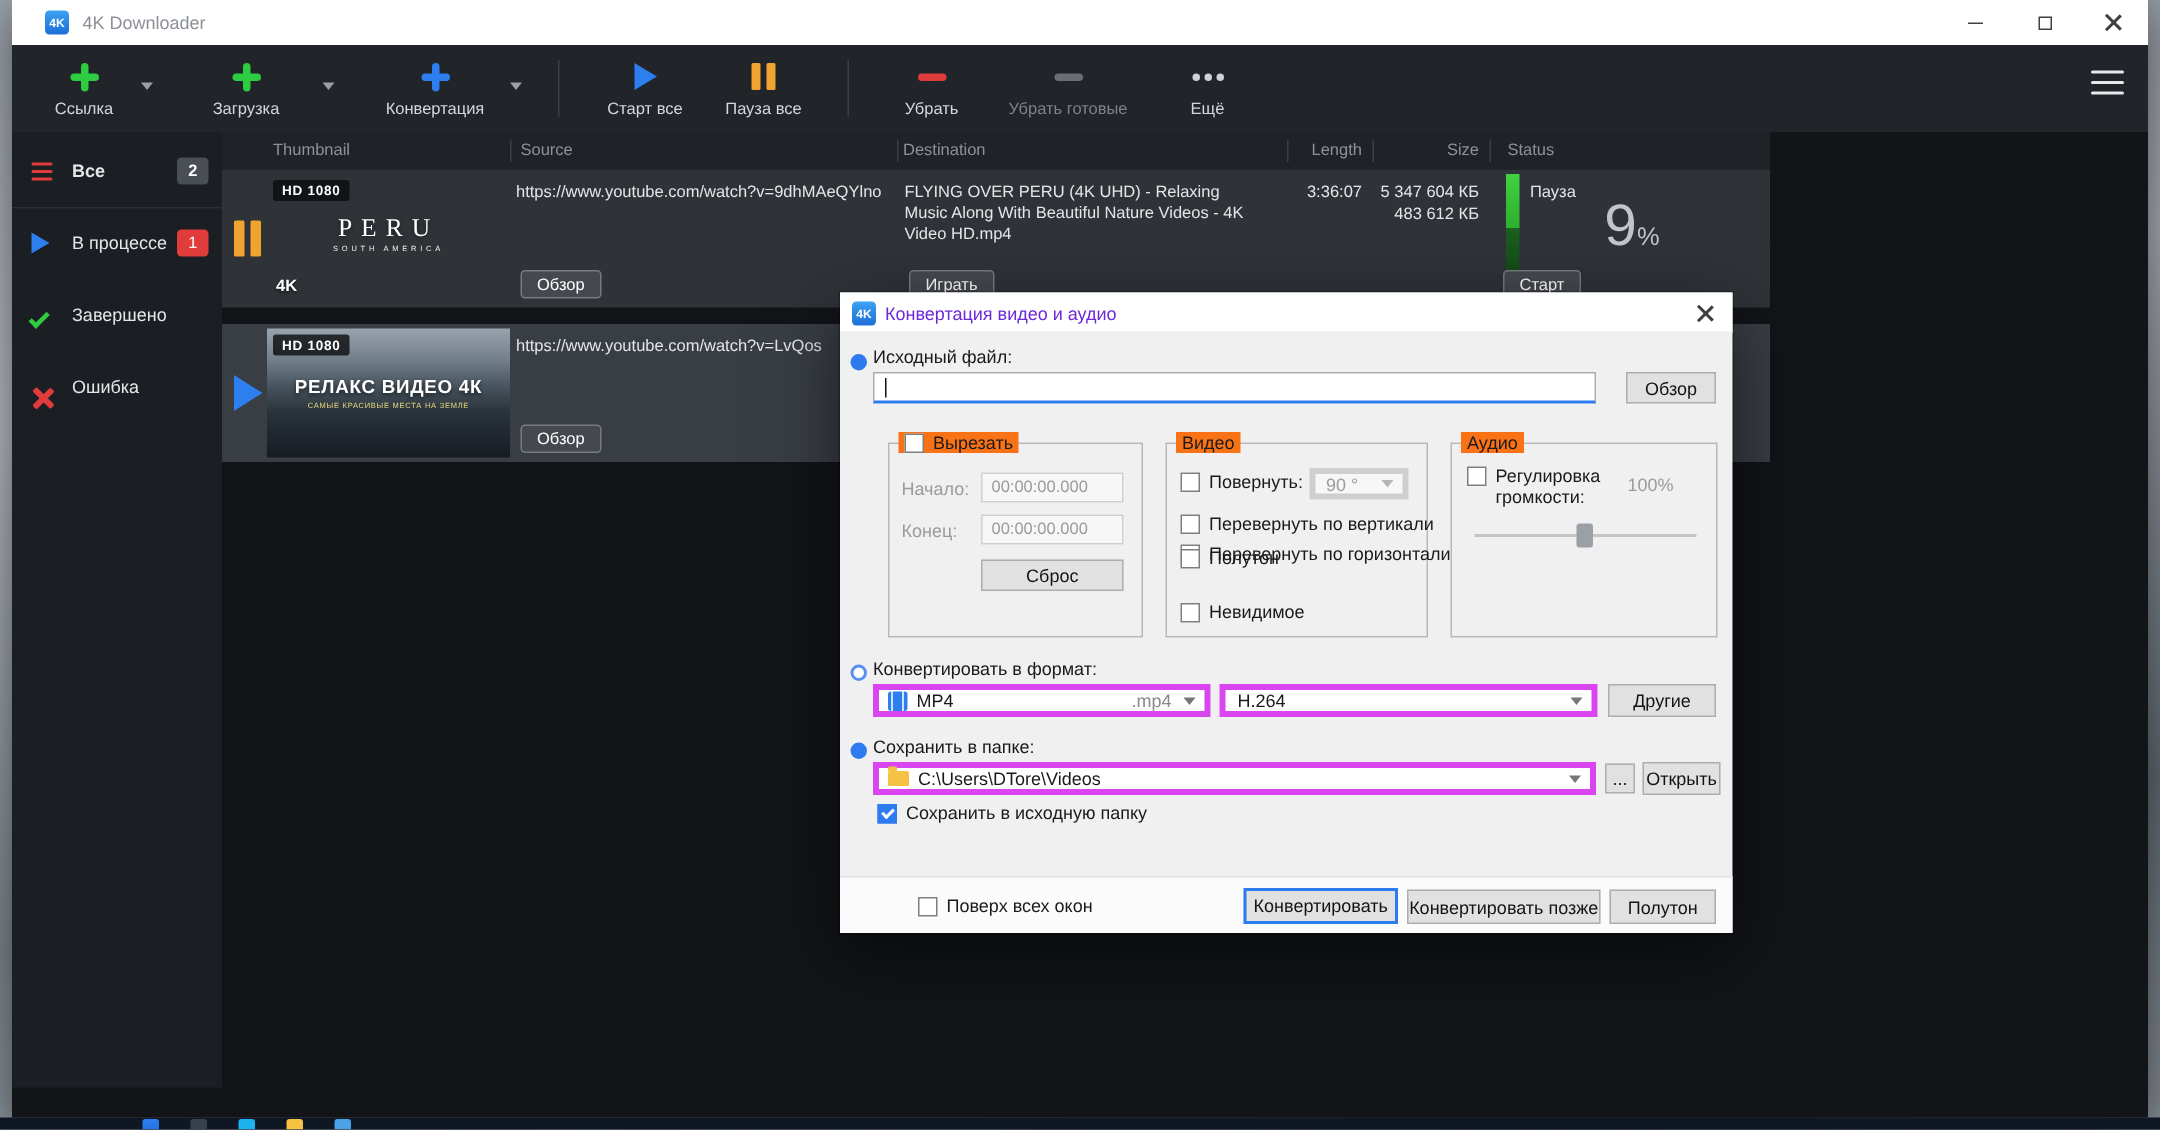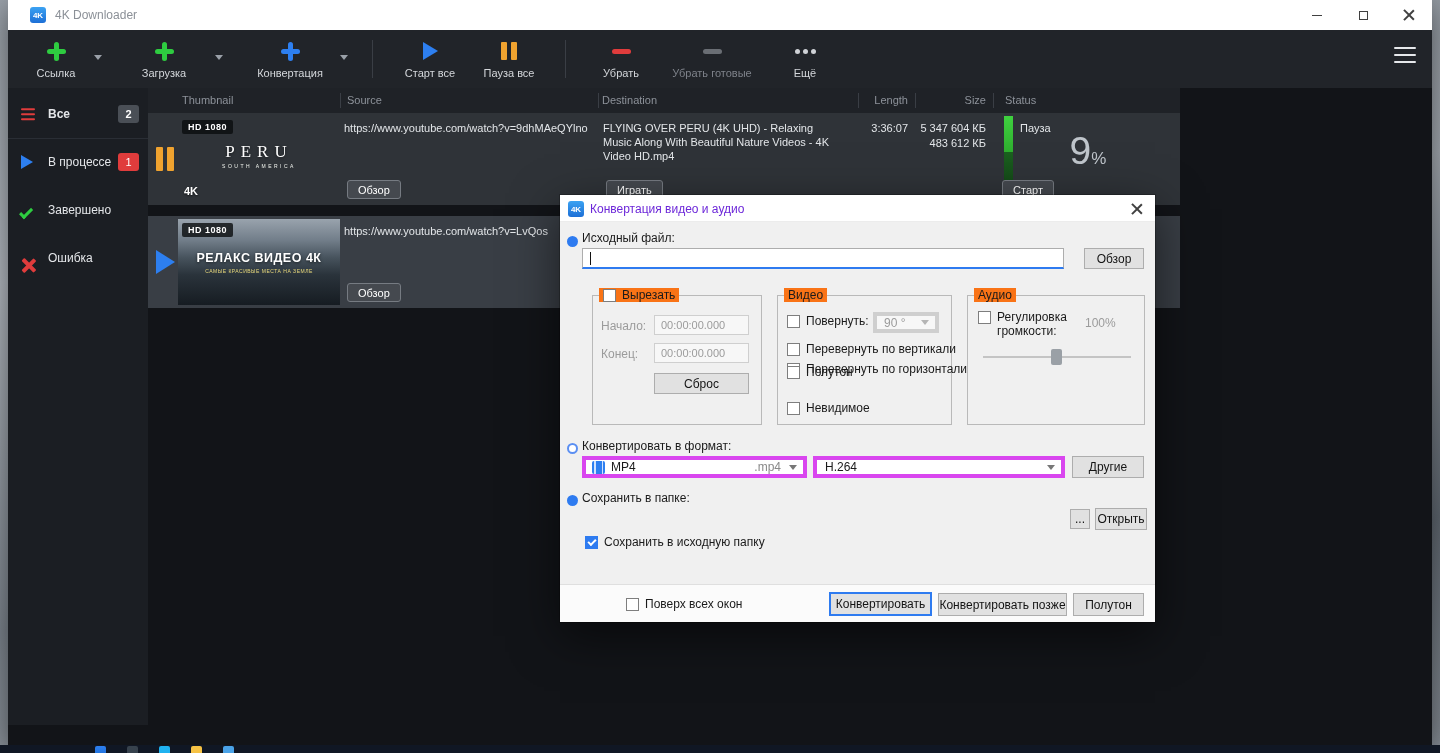--- a/index.html
+++ b/index.html
@@ -406,29 +406,34 @@
       <span class="combo-chev" style="margin-left:8px;"></span>
     </div>
     <div class="combo" style="left:253px;top:261px;width:252px;height:22px;">
       <span style="padding-left:8px;">H.264</span>
       <span class="combo-chev"></span>
     </div>
     <div class="btn" style="left:512px;top:261px;width:72px;height:22px;">Другие</div>
 
     <span class="dot" style="left:7px;top:300px;"></span>
     <span class="dlabel" style="left:22px;top:296px;">Сохранить в папке:</span>
+    <div class="combo" style="left:22px;top:313px;width:482px;height:22px;">
+      <span class="folder-icon"></span>
+      <span>C:\Users\DTore\Videos</span>
+      <span class="combo-chev"></span>
+    </div>
     <div class="btn" style="left:510px;top:314px;width:20px;height:20px;">...</div>
     <div class="btn" style="left:535px;top:313px;width:52px;height:22px;">Открыть</div>
     <div class="cbrow" style="left:25px;top:340px;">
       <span class="cb checked"></span>
       <span>Сохранить в исходную папку</span>
     </div>
 
     <div class="dlg-footer">
-      <div class="cbrow" style="left:22px;top:12px;padding-left:44px;">
+      <div class="cbrow" style="left:8px;top:12px;padding-left:44px;">
         <span class="cb"></span>
         <span>Поверх всех окон</span>
       </div>
       <div class="btn default" style="left:269px;top:7px;width:103px;height:24px;">Конвертировать</div>
       <div class="btn" style="left:378px;top:8px;width:129px;height:23px;">Конвертировать позже</div>
       <div class="btn" style="left:513px;top:8px;width:71px;height:23px;">Полутон</div>
     </div>
   </div>
 
   <div class="taskbar">

